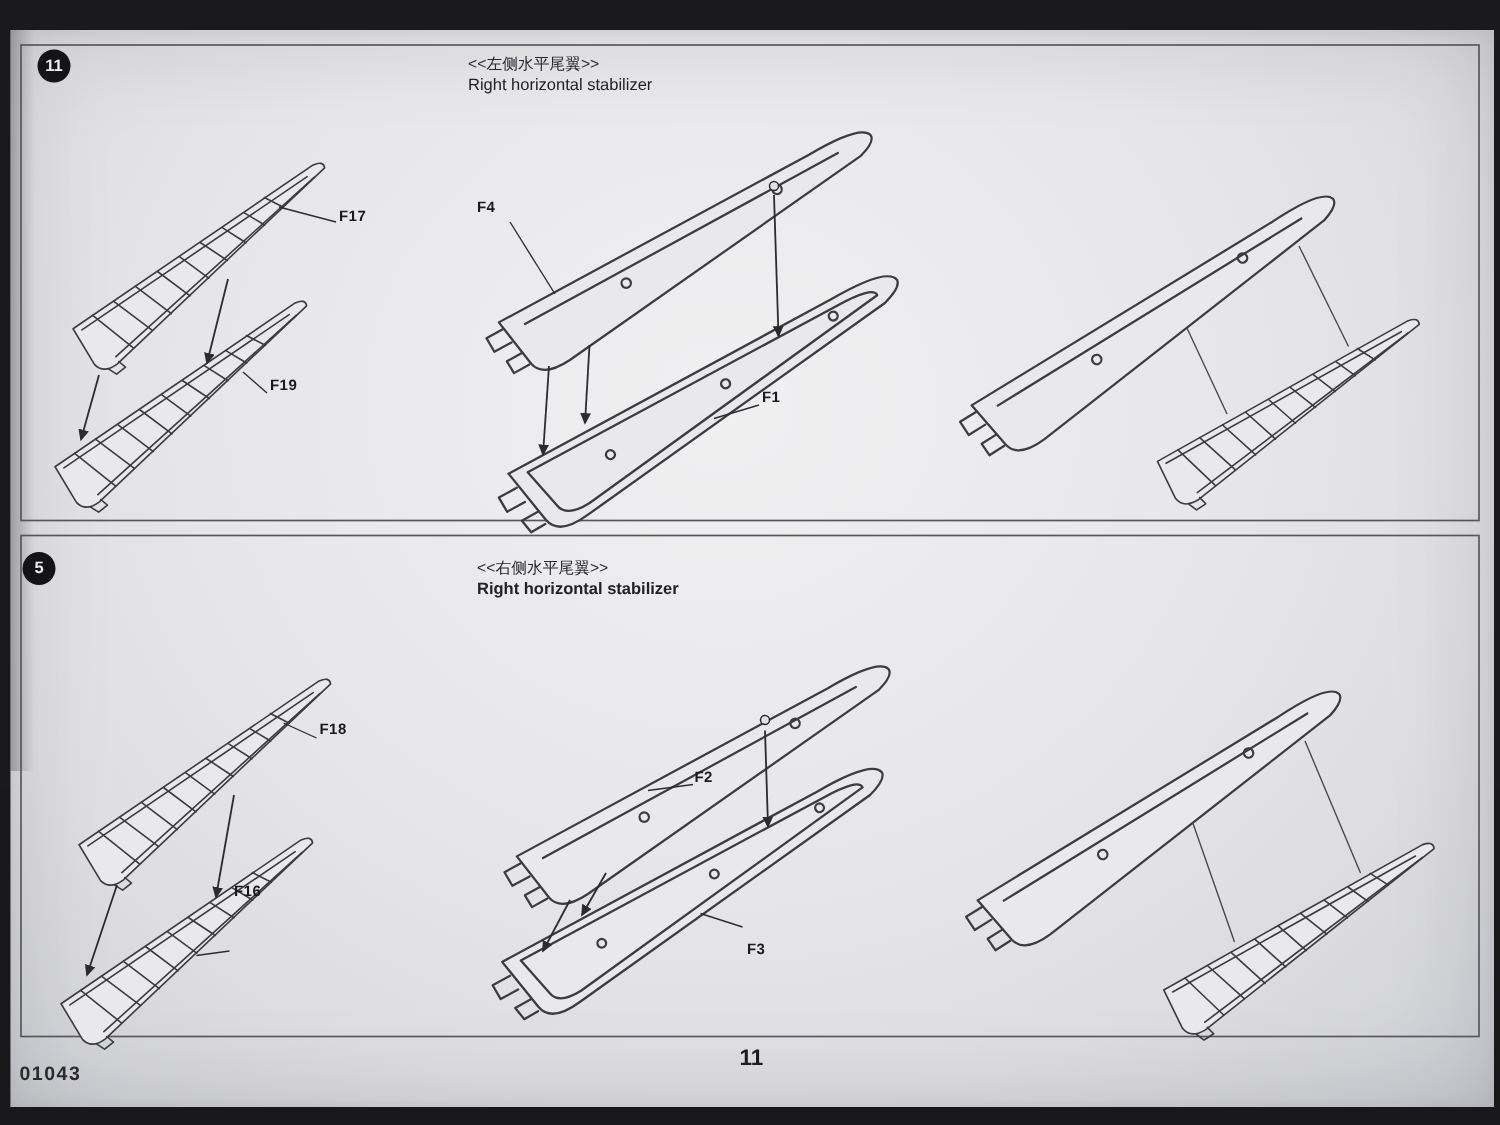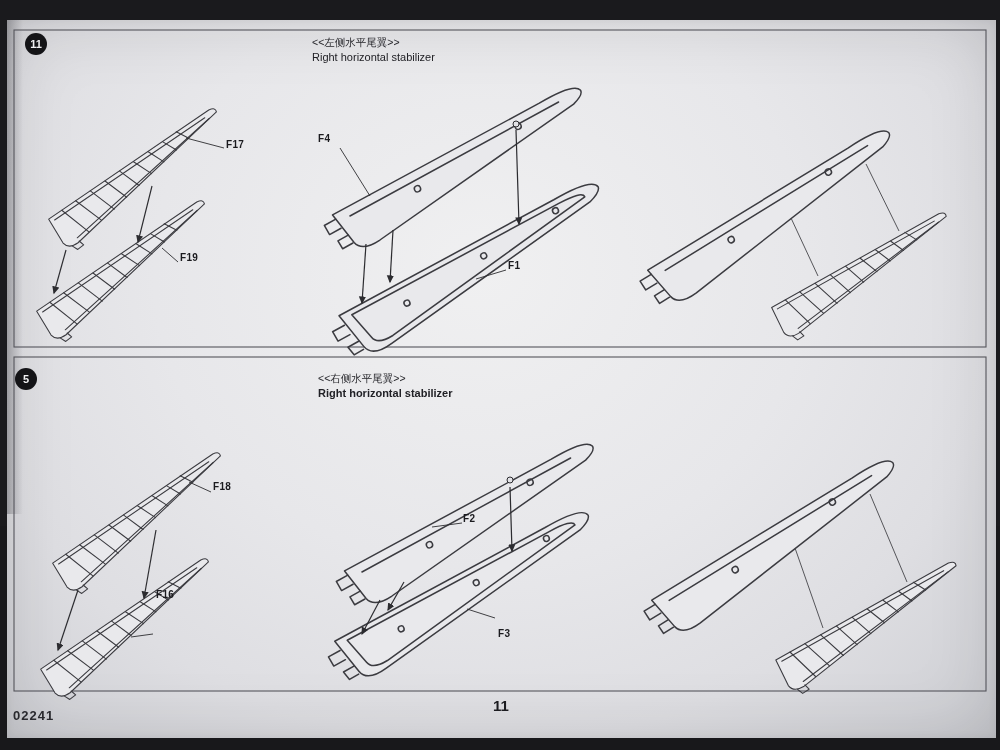--- a/index.html
+++ b/index.html
@@ -153,15 +153,15 @@
 
   <div class="step-badge" style="left:15px;top:368px;">5</div>
   <div class="title-cn" style="left:318px;top:372px;">&lt;&lt;右侧水平尾翼&gt;&gt;</div>
   <div class="title-en" style="left:318px;top:387px;font-weight:bold;">Right horizontal stabilizer</div>
 
   <div class="plabel" style="left:213px;top:481px;">F18</div>
   <div class="plabel" style="left:156px;top:589px;text-align:right;">F16</div>
   <div class="plabel" style="left:463px;top:513px;">F2</div>
   <div class="plabel" style="left:498px;top:608px;margin-top:20px;">F3</div>
 
-  <div class="kit-number">02241</div>
+  <div class="kit-number">01043</div>
   <div class="page-number">11</div>
 </div>
 
 </body></html>

